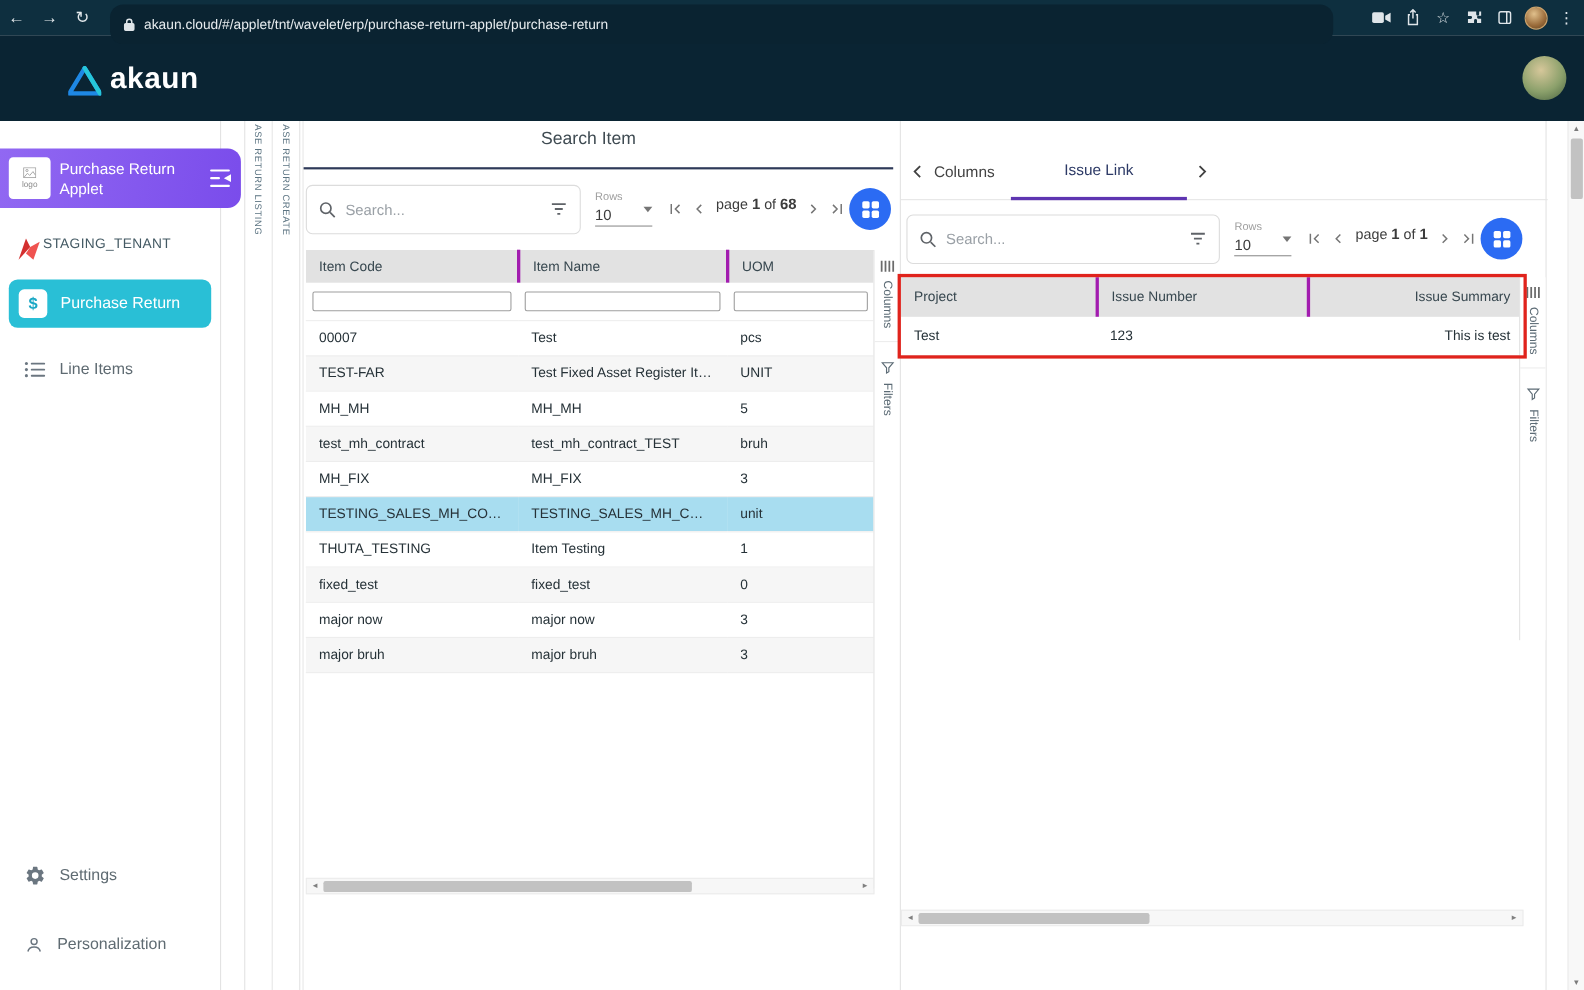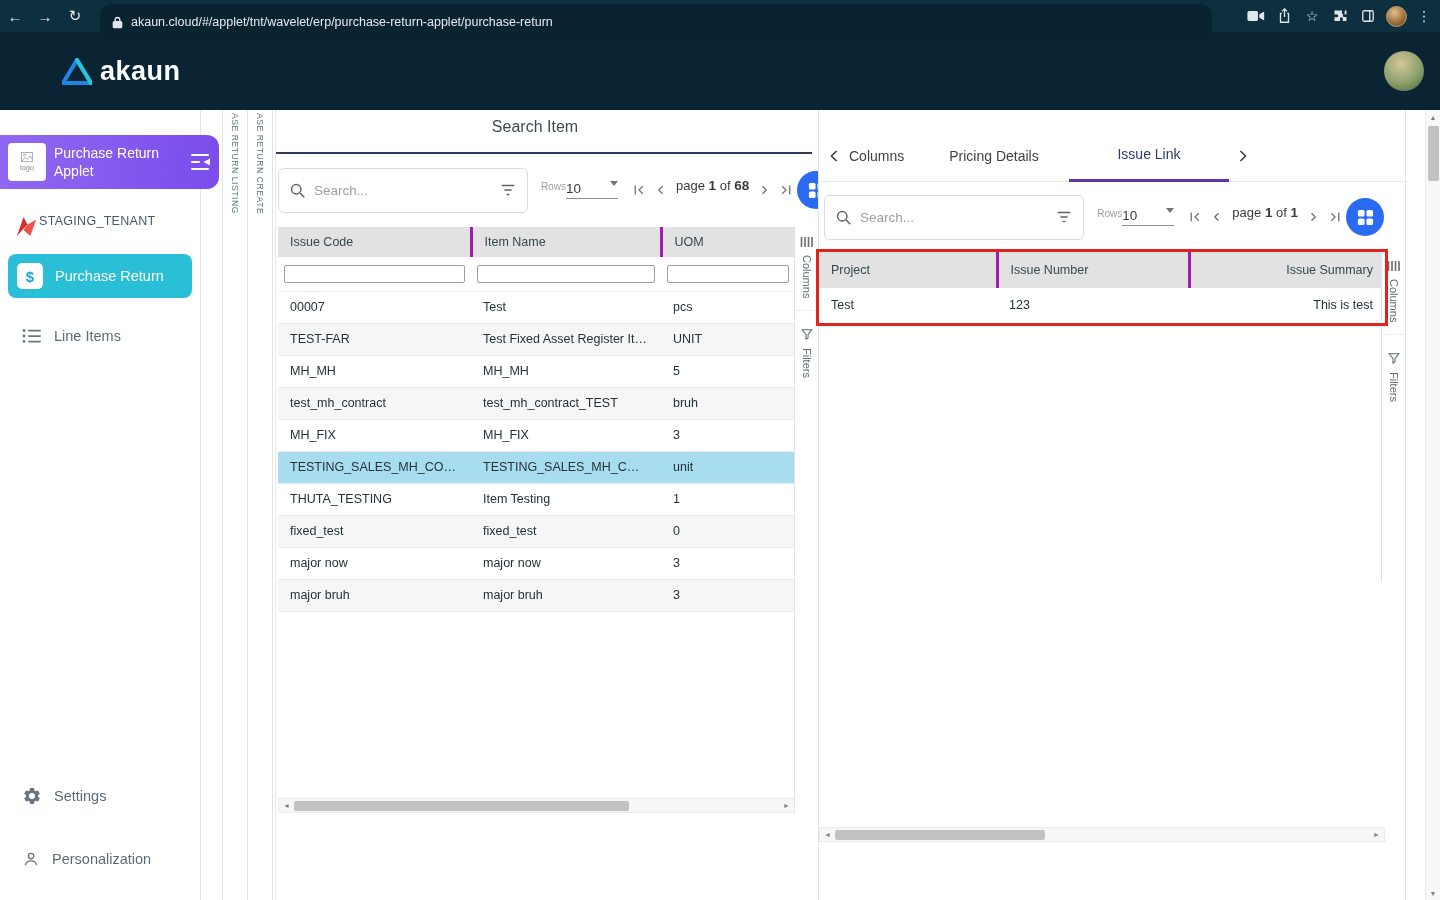--- a/index.html
+++ b/index.html
@@ -10,21 +10,21 @@
 .browser-bar{position:absolute;top:0;left:0;width:1440px;height:32px;background:#0e2f3f;display:flex;align-items:center;z-index:20}
 .bb-btn{width:30px;height:32px;display:flex;align-items:center;justify-content:center;color:#e3e9ec;font-size:15px;cursor:pointer}
 .url-pill{position:absolute;left:100px;top:4px;width:1112px;height:36px;border-radius:12px;background:#0a2331;display:flex;align-items:center;gap:8px;padding:0 12px}
 .url-text{font-size:12.5px;color:#e6ebee;white-space:nowrap;overflow:hidden}
 .bb-right{position:absolute;right:2px;top:0;height:32px;display:flex;align-items:center}
 .bb-ic{width:28px;height:32px;display:flex;align-items:center;justify-content:center;color:#dfe5e9;font-size:14px;cursor:pointer}
 .avatar-sm{width:21px;height:21px;border-radius:50%;background:radial-gradient(circle at 40% 30%,#e0c08c,#9a6b3a 60%,#5f401f);border:1px solid #caa26b}
 
 
 .app-header{position:absolute;top:32px;left:0;width:1440px;height:78px;background:#0a2433;z-index:10;display:flex;align-items:center}
-.brand{display:flex;align-items:center;gap:8px;margin-left:62px}
+.brand{display:flex;align-items:flex-end;gap:8px;margin-left:62px}
 .brand-text{color:#fff;font-size:27px;font-weight:bold;letter-spacing:.5px}
 .avatar-lg{position:absolute;right:16px;top:19px;width:40px;height:40px;border-radius:50%;background:radial-gradient(circle at 42% 32%,#d6c79a,#8ba06b 55%,#46603f);cursor:pointer}
 
 
 .sidebar{position:absolute;left:0;top:110px;width:201px;height:790px;background:#fff;border-right:1px solid #e3e3e3;z-index:5}
 .applet-btn{position:absolute;left:0;top:25px;width:219px;height:54px;border-radius:0 12px 12px 0;background:linear-gradient(100deg,#9168f2,#7a4ceb);display:flex;align-items:center;gap:8px;padding:0 8px;color:#fff;cursor:pointer;z-index:6}
 .logo-box{width:38px;height:38px;background:#fff;border-radius:4px;display:flex;flex-direction:column;align-items:center;justify-content:center;gap:1px;flex:none}
 .logo-box .logo-cap{font-size:7.5px;color:#8a8a8a}
 .applet-title{font-size:14px;line-height:1.3;flex:1}
 .tenant-row{position:absolute;left:14px;top:104px;display:flex;align-items:flex-start;gap:0;cursor:pointer}
@@ -40,21 +40,21 @@
 .collapsed-strip{position:absolute;top:110px;height:790px;background:#fff;border-right:1px solid #e3e3e3;display:flex;justify-content:center;cursor:pointer;z-index:4}
 .cs1{left:222px;width:26px;border-left:1px solid #e3e3e3}
 .cs2{left:248px;width:25px}
 .vtext-xs{writing-mode:vertical-rl;font-size:8.5px;letter-spacing:.6px;color:#5c7482;margin-top:3px;white-space:nowrap}
 
 
 .toolbar{position:absolute;display:flex;align-items:center}
 .search-box{height:45px;border:1px solid #dcdcdc;border-radius:6px;display:flex;align-items:center;padding:0 10px;gap:8px;background:#fff}
 .search-box input{border:none;outline:none;flex:1;font-size:13.5px;font-family:inherit;color:#7f1d1d;min-width:0;background:transparent}
 .search-box input::placeholder{color:#9aa0a6}
-.rows-ctl{display:flex;flex-direction:row;margin-left:13px}
+.rows-ctl{display:flex;flex-direction:column;margin-left:13px}
 .rows-label{font-size:10px;color:#9e9e9e;margin-bottom:3px}
 .rows-select{width:52px;display:flex;align-items:flex-start;justify-content:space-between;border-bottom:1px solid #8f8f8f;font-size:13.5px;color:#3c3c3c;padding-bottom:2px;cursor:pointer}
 .caret{width:0;height:0;border-left:4.5px solid transparent;border-right:4.5px solid transparent;border-top:5px solid #757575}
 .pager{display:flex;align-items:flex-start;margin-left:10px;color:#616161}
 .pg-btn{width:22px;height:24px;display:flex;align-items:center;justify-content:center;cursor:pointer}
 .pg-text{font-size:13px;color:#3c3c3c;margin:0 4px;white-space:nowrap}
 .pg-text b{font-size:13.5px}
 .apps-btn{width:38px;height:38px;border-radius:50%;background:#2b6bf3;display:flex;align-items:center;justify-content:center;margin-left:auto;cursor:pointer;flex:none}
 .grid-table{border-collapse:collapse;table-layout:fixed;position:absolute;background:#fff}
 .grid-table th{background:#e2e2e2;font-weight:normal;text-align:left;font-size:12.5px;color:#37474f;height:30px;padding:0 12px;border-left:3px solid #a21caf;overflow:hidden;white-space:nowrap}
@@ -304,21 +304,21 @@
     </div>
 
     <table class="grid-table ip-table">
       <colgroup>
           <col style="width:193px">
           <col style="width:190px">
           <col style="width:134px">
         </colgroup>
       <thead>
         <tr>
-          <th>Issue Code</th>
+          <th>Item Code</th>
           <th>Item Name</th>
           <th>UOM</th>
         </tr>
         <tr class="filter-row">
           <th><input type="text" style=""></th>
           <th><input type="text" style=""></th>
           <th><input type="text" style=""></th>
         </tr>
       </thead>
       <tbody>
@@ -400,21 +400,20 @@
   </div>
 
   <div class="detail-panel">
     <div class="tabs-row">
       <div class="tab-chev">
         <svg width="20" height="20" viewBox="0 0 24 24">
             <path d="M15 6l-6 6 6 6" fill="none" stroke="#424242" stroke-width="2"></path>
           </svg>
       </div>
       <div class="tab tab-first">Columns</div>
-      <div class="tab tab-pricing">Pricing Details</div>
       <div class="tab tab-issue tab-active">Issue Link</div>
       <div class="tab-chev tab-chev-r">
         <svg width="20" height="20" viewBox="0 0 24 24">
             <path d="M9 6l6 6-6 6" fill="none" stroke="#424242" stroke-width="2"></path>
           </svg>
       </div>
     </div>
 
     <div class="toolbar dp-toolbar">
       <div class="search-box dp-search">

